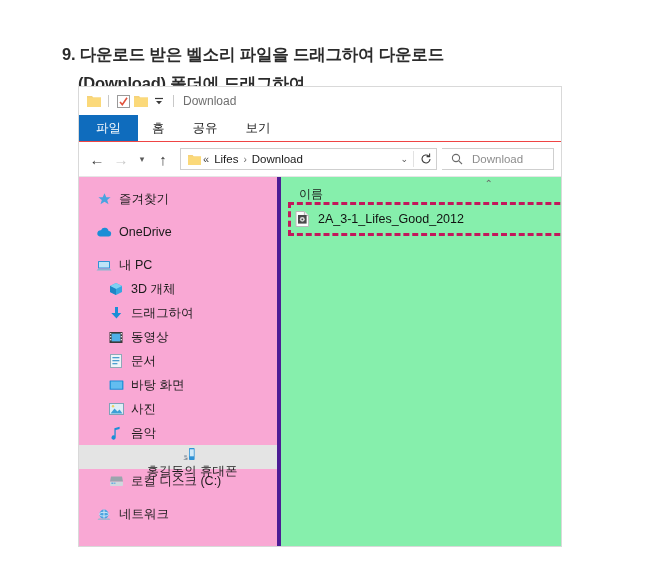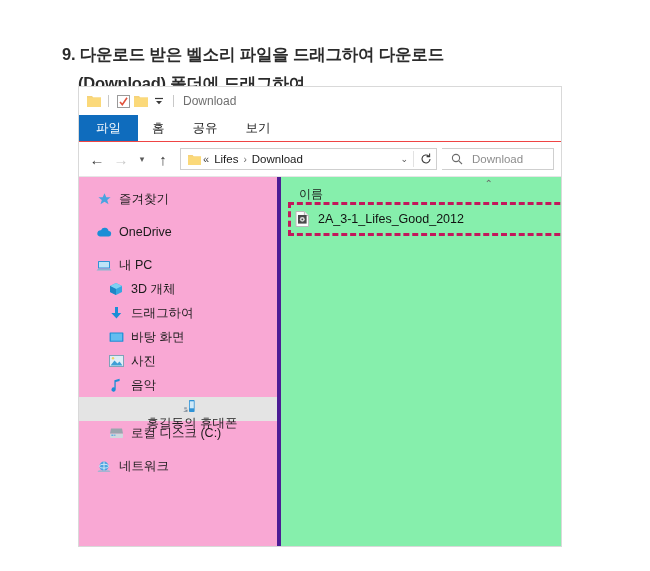--- a/index.html
+++ b/index.html
@@ -332,21 +332,51 @@
 
       <div class="sitem lvl1">
         <span class="ico">
           <svg width="13" height="14" viewBox="0 0 13 14">
               <path d="M5 1h3v6h3.2L6.5 12.5 1.3 7H5z" fill="#1b8ed6"></path>
             </svg>
         </span>
         <span>드래그하여</span>
       </div>
 
-
+      <div class="sitem lvl1">
+        <span class="ico">
+          <svg width="14" height="13" viewBox="0 0 14 13">
+              <rect x="0.5" y="1" width="13" height="11" fill="#3a3a3a"></rect>
+              <rect x="2.6" y="2.6" width="8.8" height="7.8" fill="#4fb0e8"></rect>
+              <g fill="#ddd">
+                <rect x="1" y="2" width="1.3" height="1.3"></rect>
+                <rect x="1" y="5" width="1.3" height="1.3"></rect>
+                <rect x="1" y="8" width="1.3" height="1.3"></rect>
+                <rect x="11.7" y="2" width="1.3" height="1.3"></rect>
+                <rect x="11.7" y="5" width="1.3" height="1.3"></rect>
+                <rect x="11.7" y="8" width="1.3" height="1.3"></rect>
+              </g>
+            </svg>
+        </span>
+        <span>동영상</span>
+      </div>
+
+      <div class="sitem lvl1">
+        <span class="ico">
+          <svg width="12" height="14" viewBox="0 0 12 14">
+              <rect x="0.5" y="0.5" width="11" height="13" fill="#eef4f8" stroke="#8fa9b8"></rect>
+              <g fill="#4a9ed0">
+                <rect x="2.4" y="3" width="7" height="1.3"></rect>
+                <rect x="2.4" y="6" width="7" height="1.3"></rect>
+                <rect x="2.4" y="9" width="5" height="1.3"></rect>
+              </g>
+            </svg>
+        </span>
+        <span>문서</span>
+      </div>
 
       <div class="sitem lvl1">
         <span class="ico">
           <svg width="15" height="13" viewBox="0 0 15 13">
               <rect x="0.6" y="1.4" width="13.8" height="9.4" rx="0.6" fill="#1b8ed6"></rect>
               <rect x="1.8" y="2.5" width="11.4" height="7.2" fill="#63bdf0"></rect>
             </svg>
         </span>
         <span>바탕 화면</span>
       </div>

